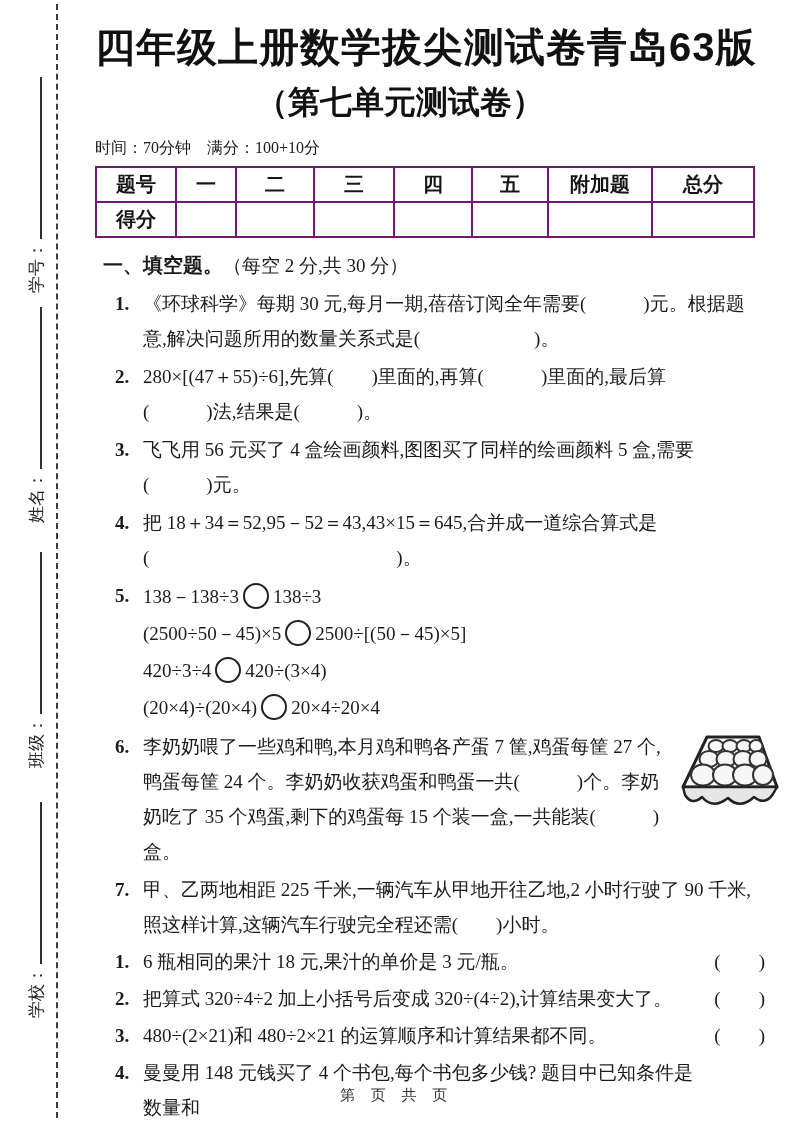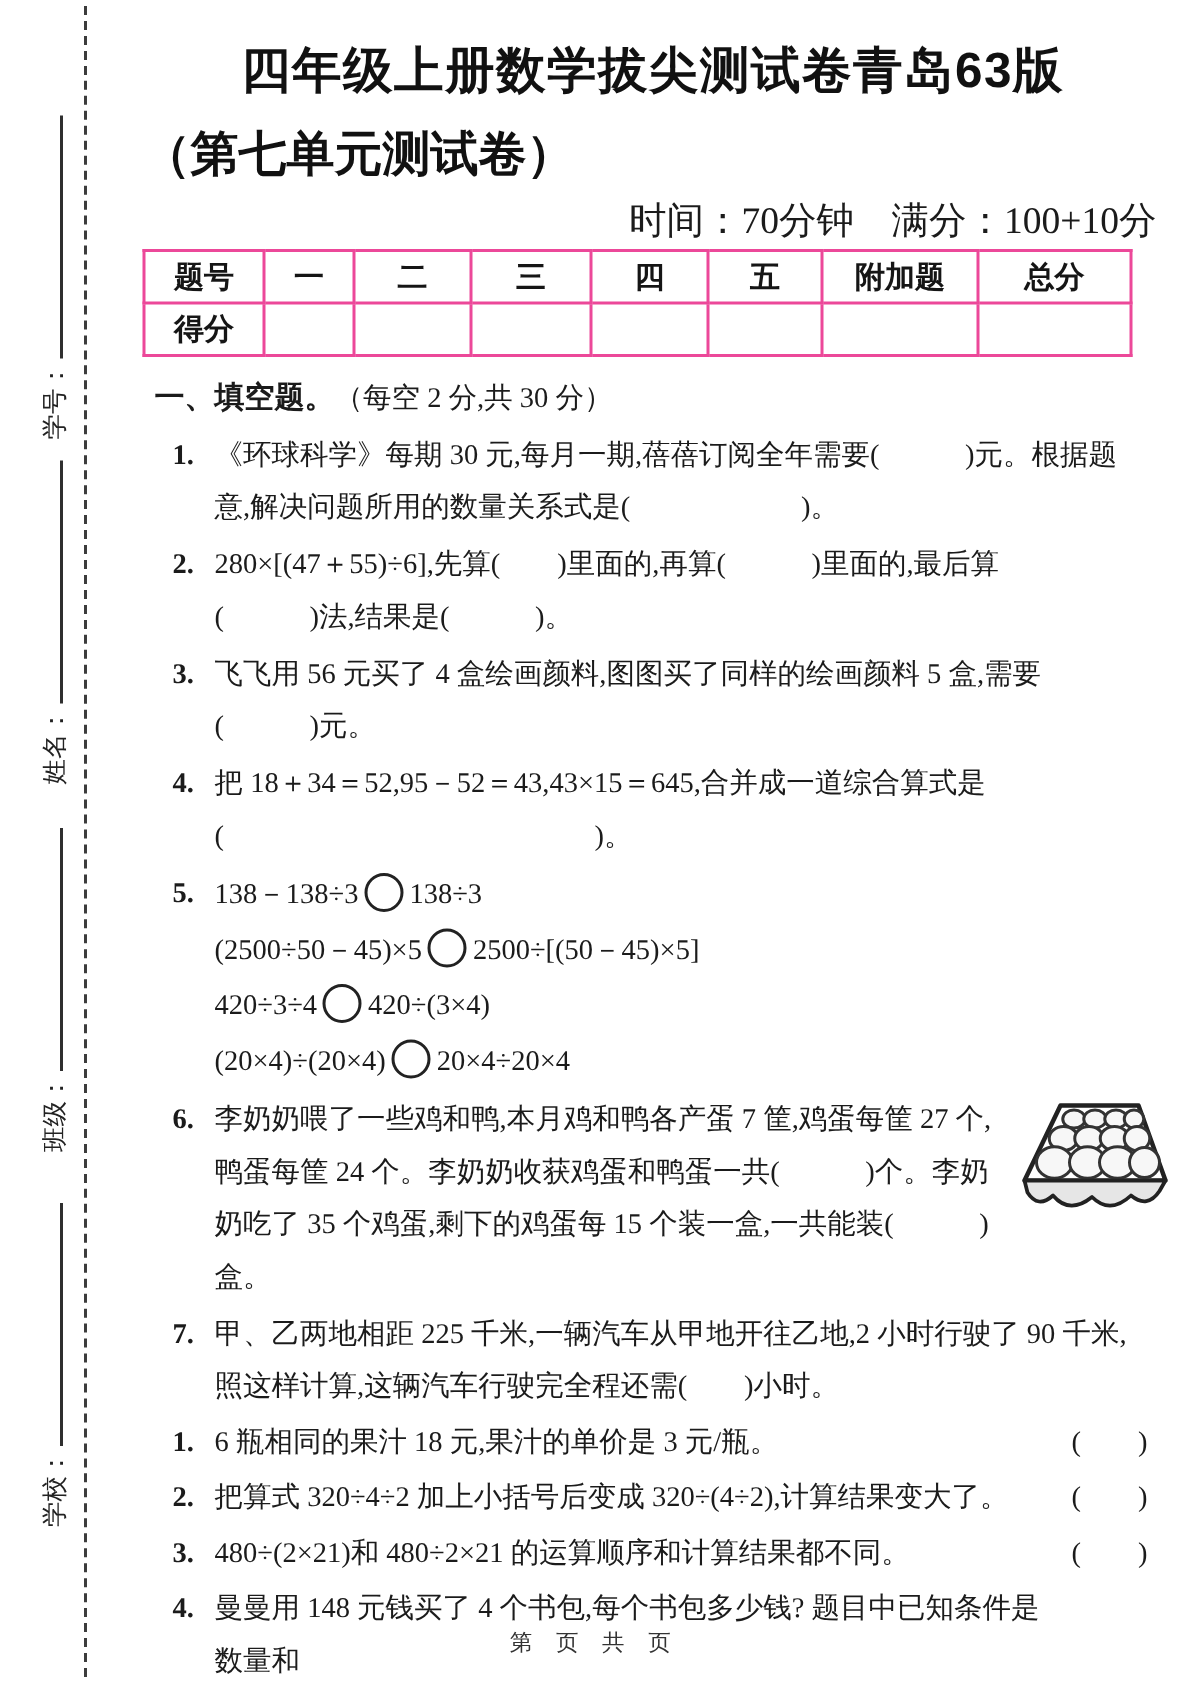--- a/index.html
+++ b/index.html
@@ -17,34 +17,34 @@
     transform:rotate(-90deg);
     font-family:"Liberation Sans","DejaVu Sans",sans-serif;
     font-size:17px;color:#222;
   }
   .side-field .side-blank{flex:1;border-bottom:2px solid #2f2f2f;height:1em;margin-left:3px;}
   .f1{top:170px}.f2{top:400px}.f3{top:645px}.f4{top:895px}
 
   .content{position:absolute;left:95px;top:0;width:680px;}
 
   .title{
-    margin:22px 0 0 0;text-align:center;
-    font-family:"Liberation Sans","DejaVu Sans",sans-serif;
-    font-weight:900;font-size:33px;line-height:50px;letter-spacing:1px;color:#111;
+    margin:22px 0 0 0;text-align:left;
+    font-family:"Liberation Sans","DejaVu Sans",sans-serif;
+    font-weight:900;font-size:40px;line-height:50px;letter-spacing:1px;color:#111;
   }
   .subtitle{
-    margin:10px 70px 0 0;text-align:left;
+    margin:10px 70px 0 0;text-align:center;
     font-family:"Liberation Sans","DejaVu Sans",sans-serif;
     font-weight:800;font-size:32px;line-height:40px;color:#111;
   }
-  .meta{margin-top:14px;text-align:right;padding-right:4px;font-size:25px;line-height:24px;}
+  .meta{margin-top:14px;text-align:left;padding-right:4px;font-size:16px;line-height:24px;}
 
   table.score-table{border-collapse:collapse;table-layout:fixed;width:658px;margin-top:6px;}
   table.score-table td{
-    border:2px solid #ec4899;text-align:center;vertical-align:middle;
+    border:2px solid #701a75;text-align:center;vertical-align:middle;
     font-family:"Liberation Sans","DejaVu Sans",sans-serif;
     font-size:20px;font-weight:600;height:33px;padding:0;color:#151515;
   }
 
   .sec-heading{margin:10px 0 0 8px;font-size:20px;line-height:34px;}
   .sec-heading .sec-title{font-weight:bold;margin-top:20px;}
   .sec-heading .sec-note{font-size:19px;}
 
   .question{position:relative;padding-left:48px;font-size:19px;margin-top:3px;}
   .q-num{position:absolute;left:20px;top:0;font-weight:bold;line-height:35px;}

